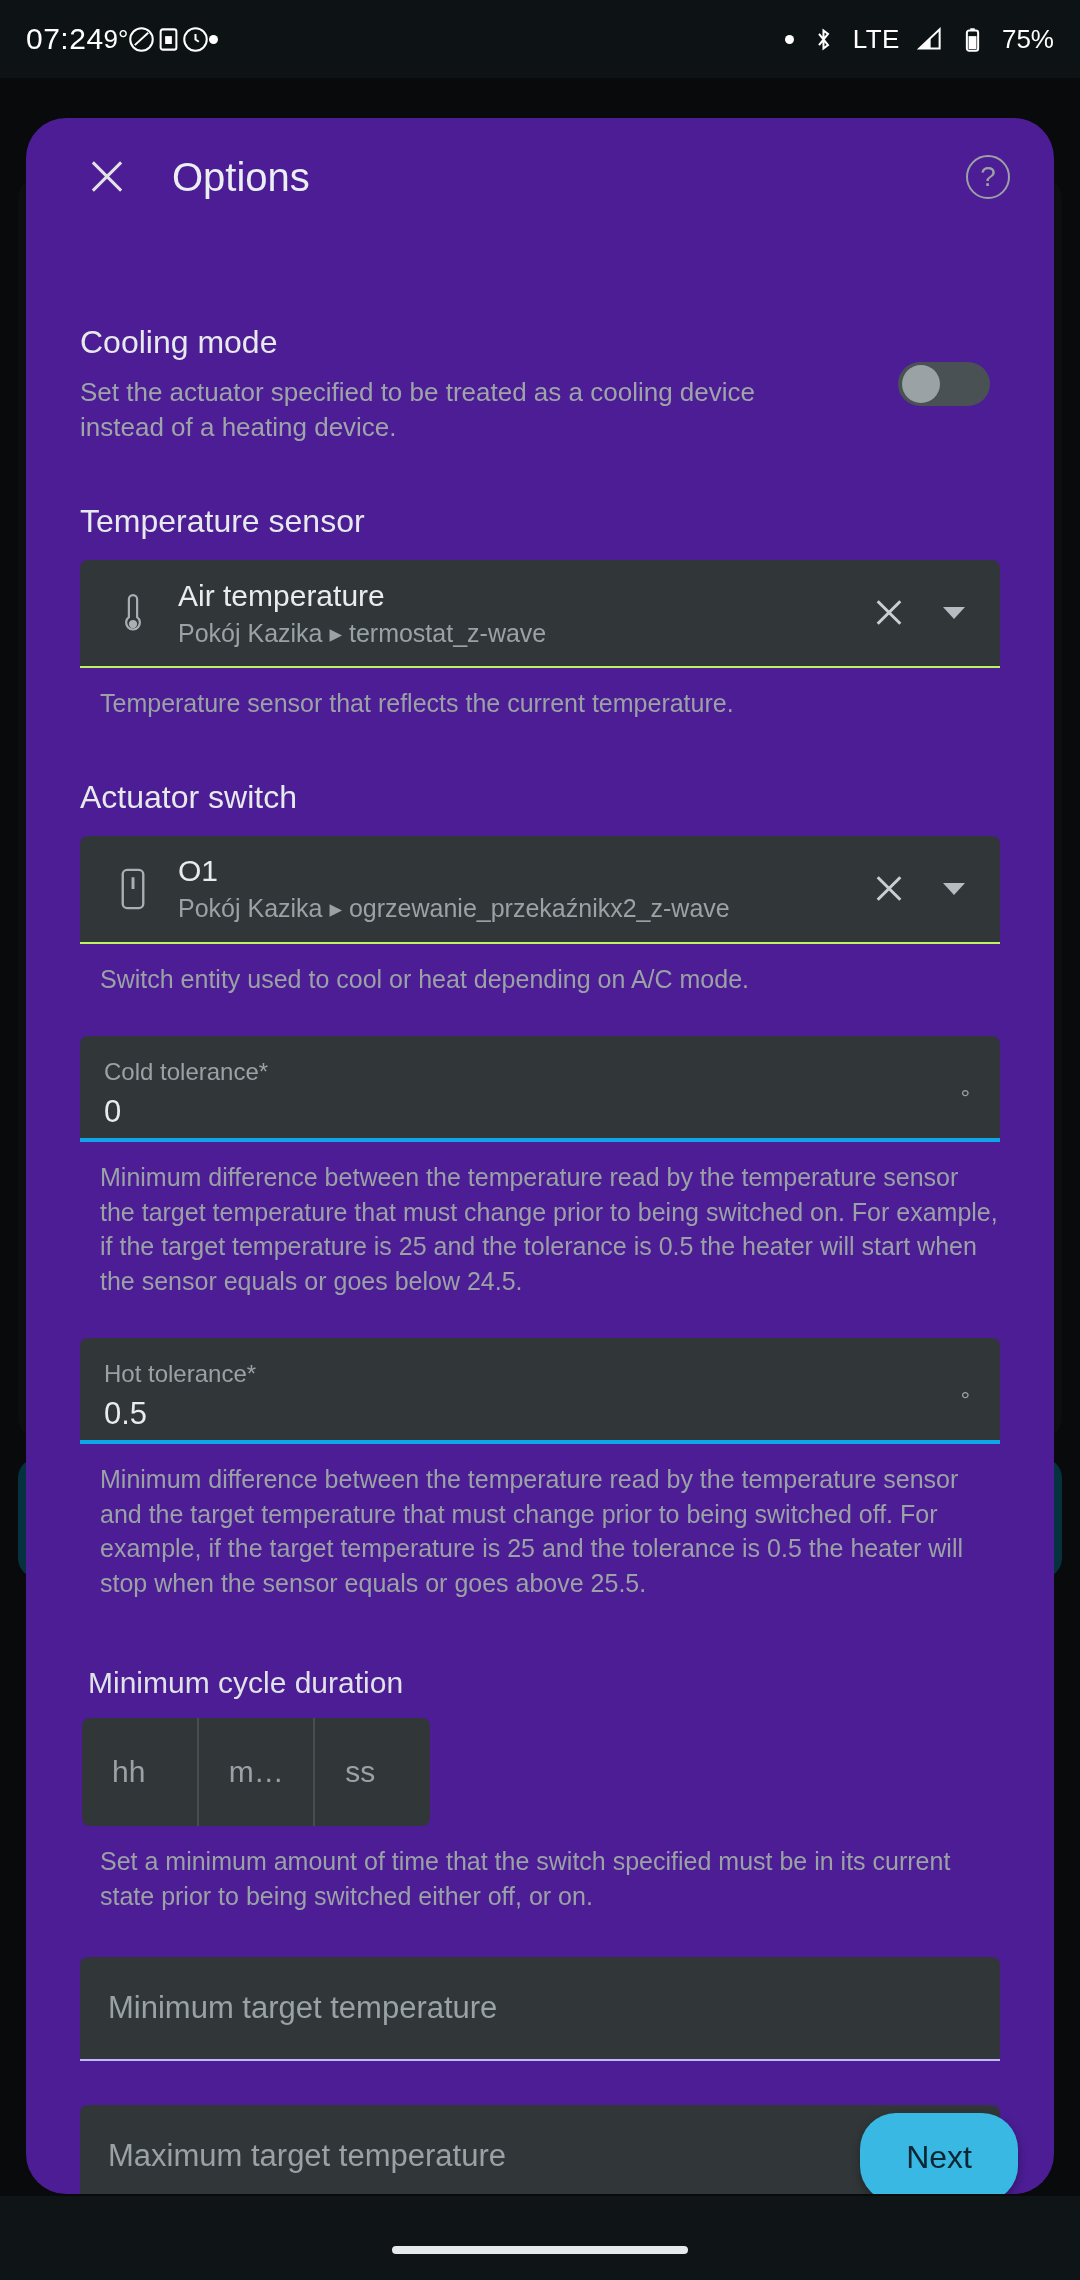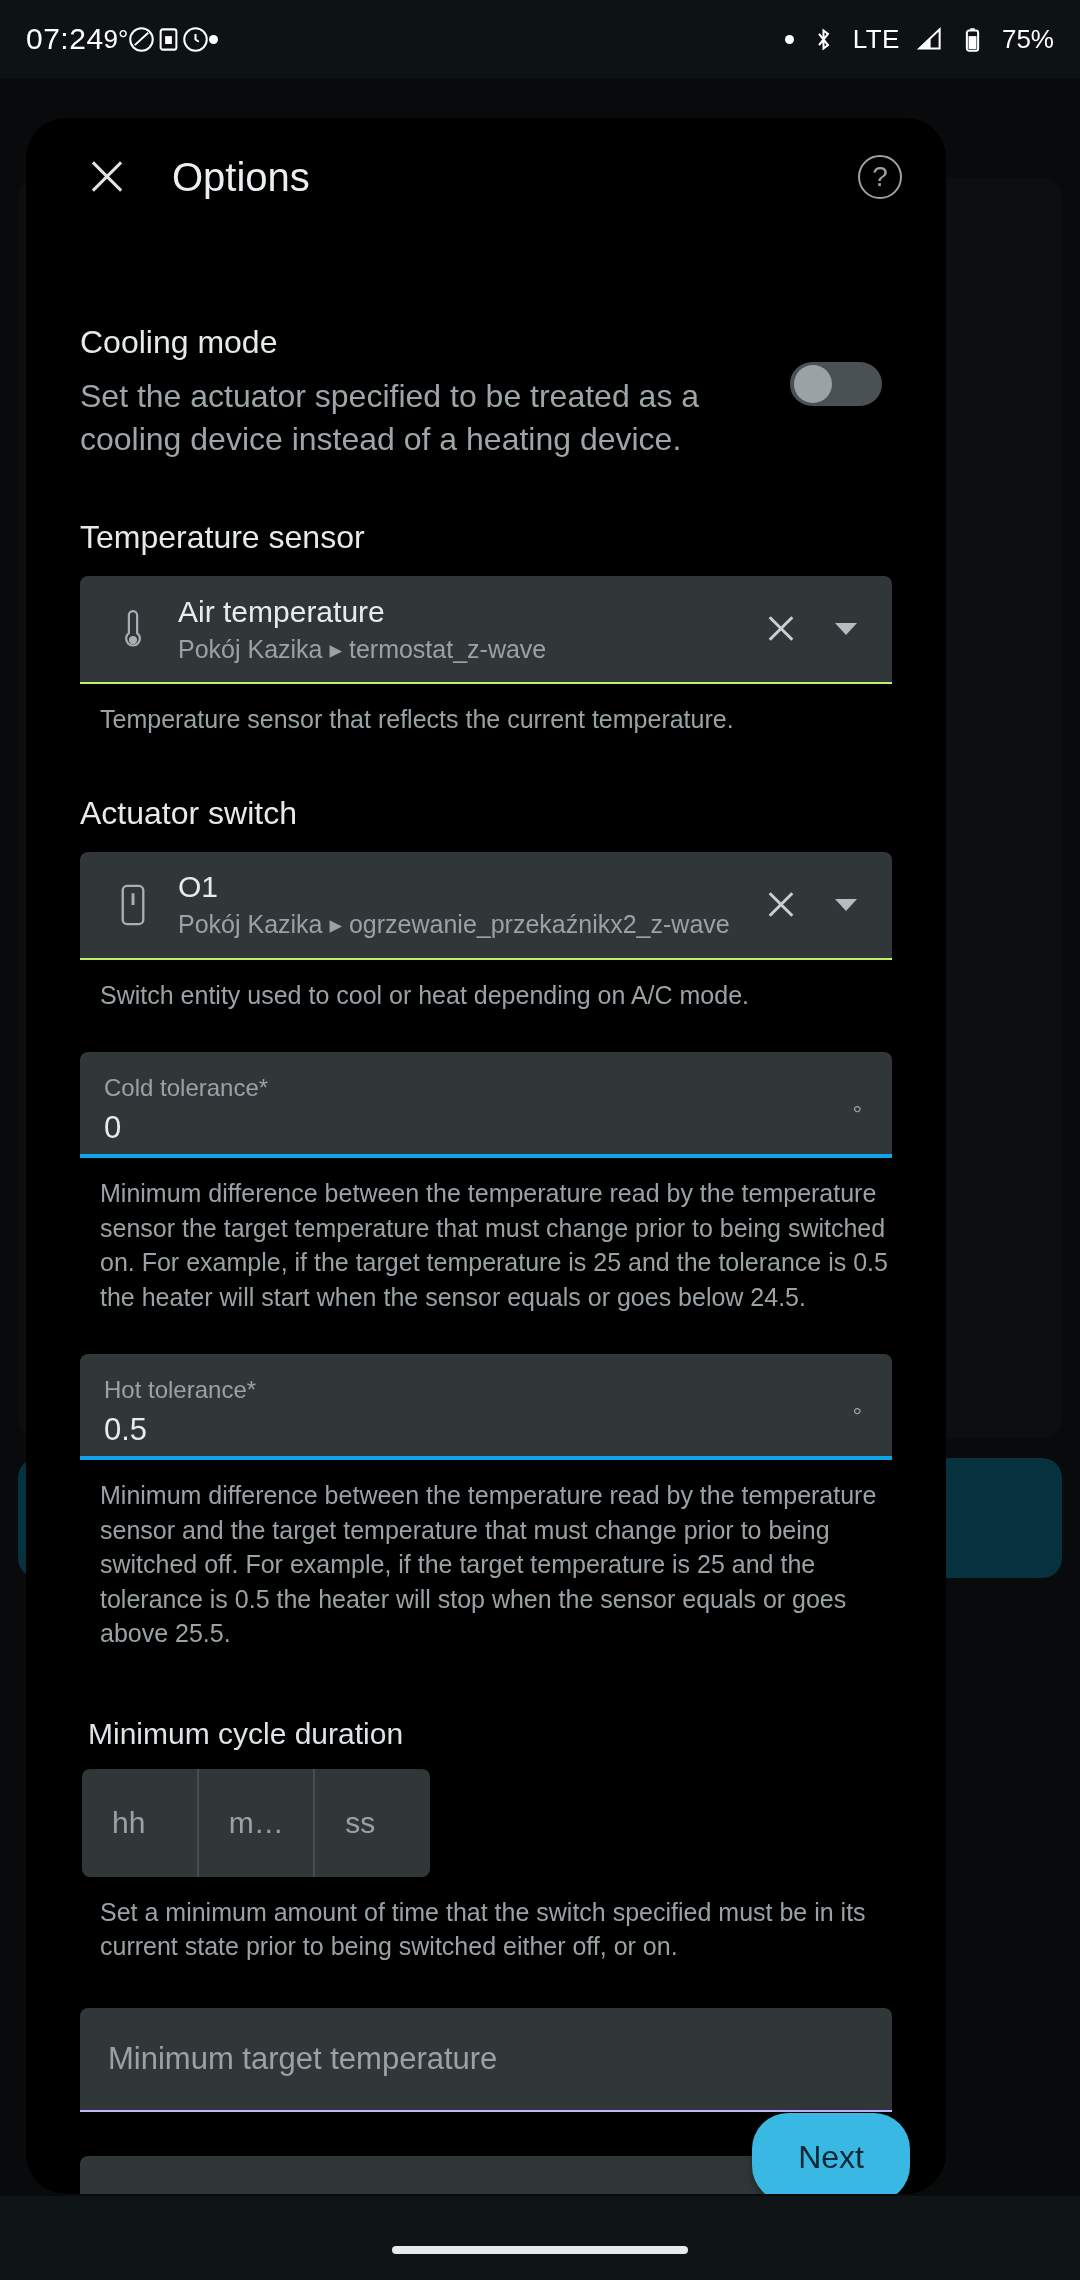--- a/index.html
+++ b/index.html
@@ -89,23 +89,23 @@
     position: absolute;
     top: 78px; left:0; right:0; bottom:0;
     background: rgba(0,0,0,0.55);
   }
 
   
   .dialog {
     position: absolute;
     left: 26px;
     top: 118px;
-    width: 920px;
+    width: 1028px;
     height: 2076px;
-    background: #000000;
+    background: #4c1d95;
     border-radius: 40px;
     overflow: hidden;
     box-sizing: border-box;
   }
   .dlg-header {
     height: 118px;
     display: flex;
     align-items: center;
     padding: 0 44px 0 58px;
     box-sizing: border-box;
@@ -156,21 +156,21 @@
     padding-top: 88px;
     gap: 12px;
   }
   .cool-text { flex: 1; }
   .cool-title {
     font-size: 32px;
     color: #e7eaeb;
     margin-bottom: 14px;
   }
   .cool-desc {
-    font-size: 32px;
+    font-size: 26px;
     line-height: 1.35;
     color: #9da5a9;
     max-width: 700px;
   }
   .toggle {
     width: 92px;
     height: 44px;
     border-radius: 22px;
     background: #4a5154;
     position: relative;

